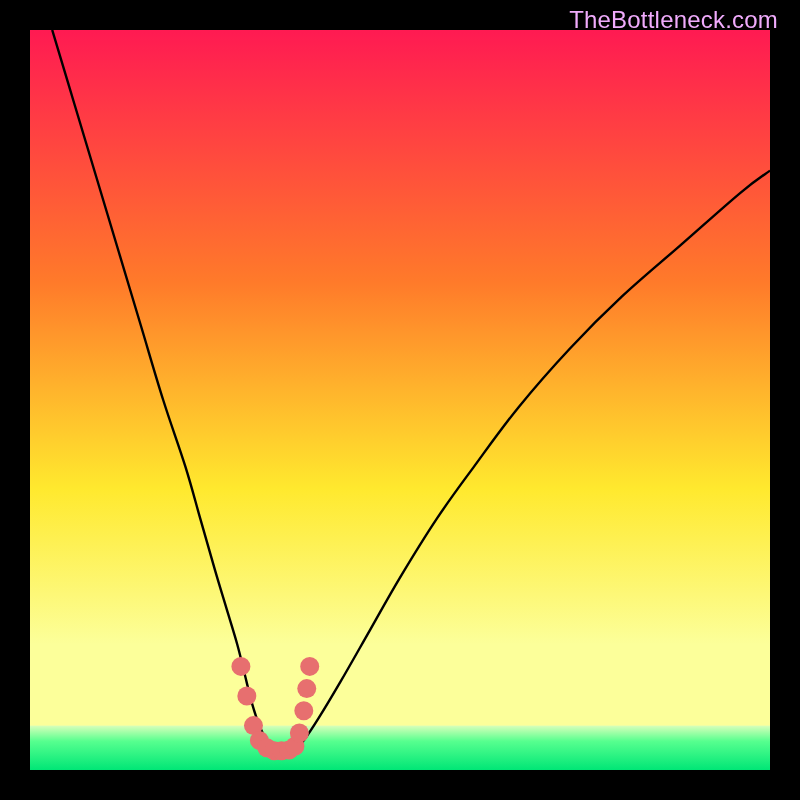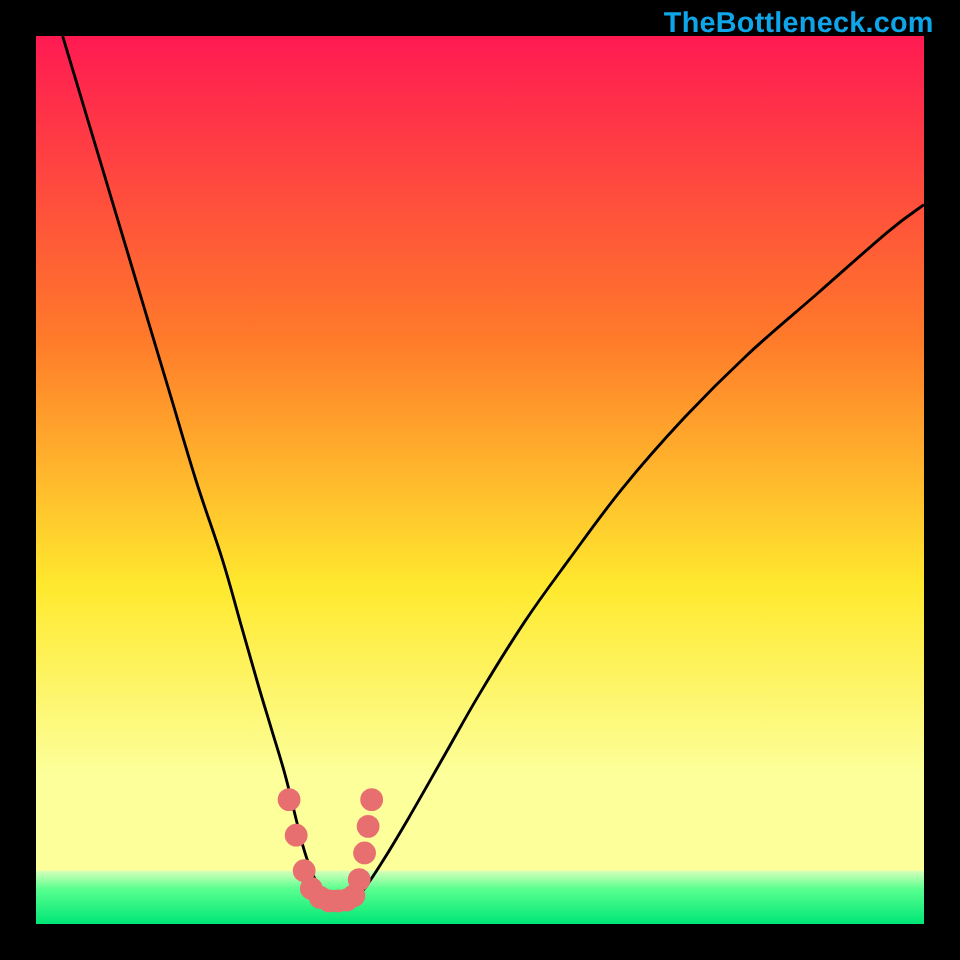--- a/index.html
+++ b/index.html
@@ -1,18 +1,18 @@
 <!DOCTYPE html>
 <html><head>
 <meta charset="utf-8">
 <style>
   html,body{margin:0;padding:0;width:800px;height:800px;background:#000;overflow:hidden;font-family:Arial,Helvetica,sans-serif}
   .frame{position:absolute;left:0;top:0;width:800px;height:800px;background:#000}
   .plot{position:absolute;left:30px;top:30px;width:740px;height:740px;overflow:hidden}
-  .watermark{position:absolute;top:6px;right:22px;font-size:24px;font-weight:700;color:#0ea5e9;letter-spacing:.2px}
+  .watermark{position:absolute;top:6px;right:22px;font-size:24px;font-weight:400;color:#f0abfc;letter-spacing:.2px}
   svg{position:absolute;left:0;top:0}
 </style>
 </head>
 <body>
 
 <div class="frame">
   <div class="plot">
     <svg id="svg" width="740" height="740" viewBox="0 0 740 740">
         <defs>
           <linearGradient id="bg" x1="0" y1="0" x2="0" y2="1">

